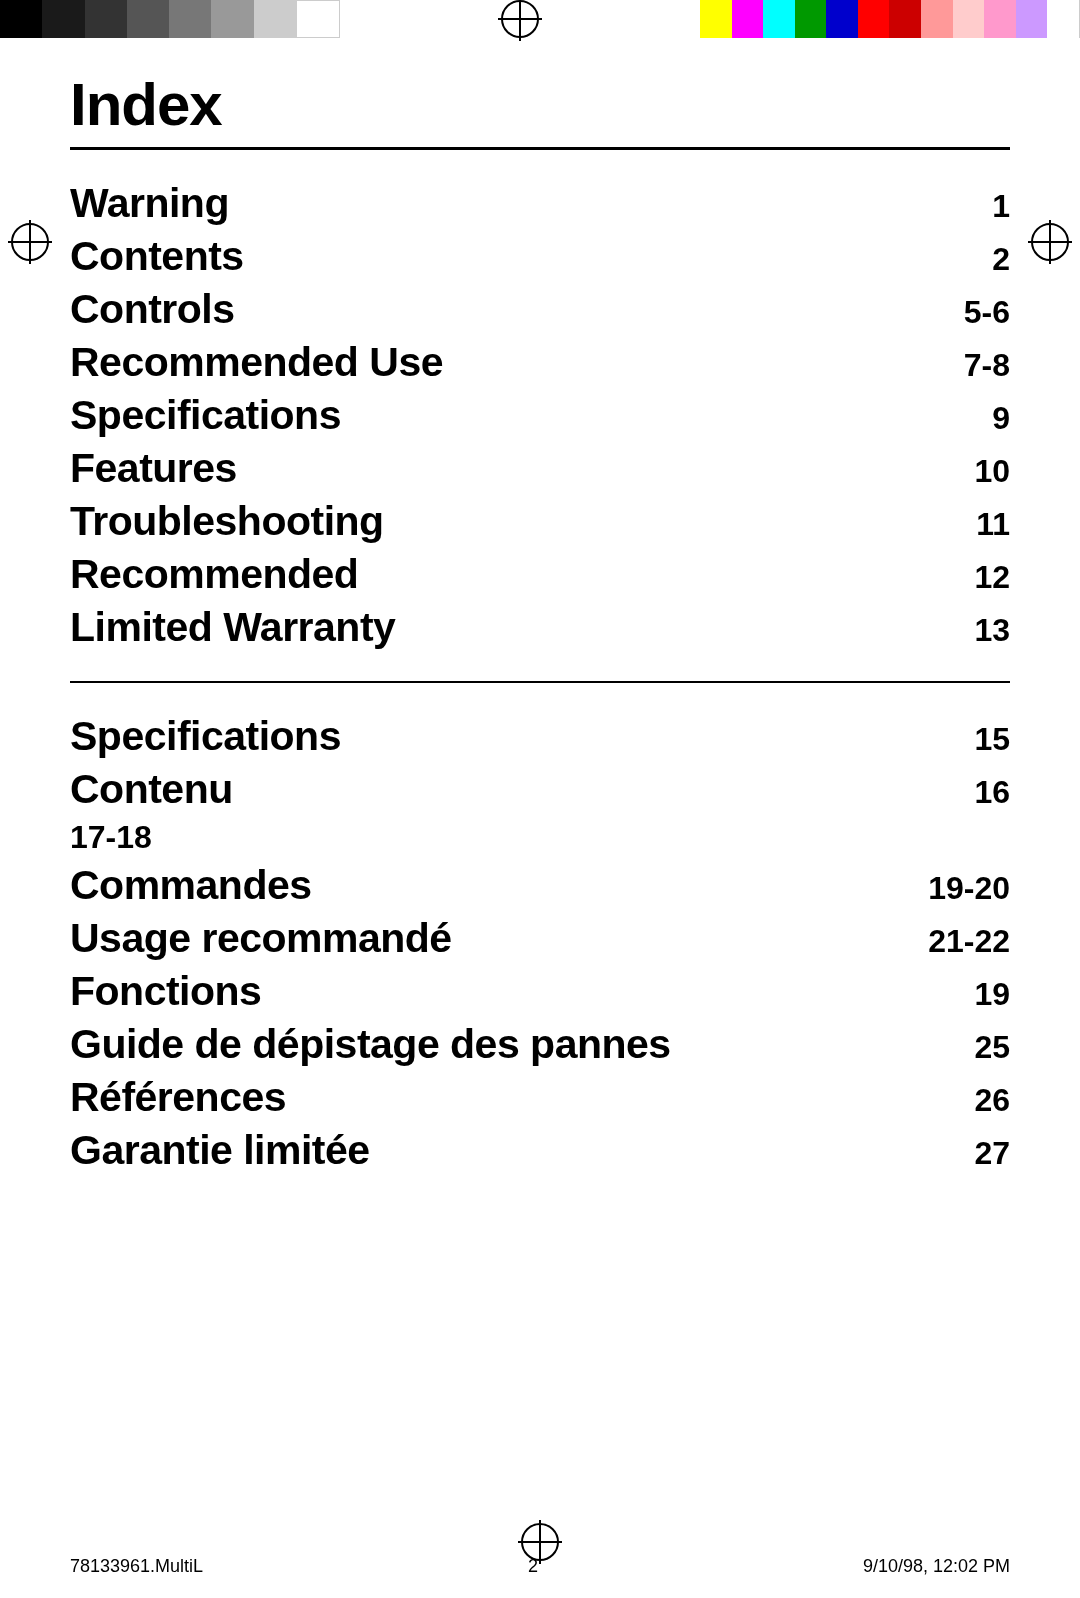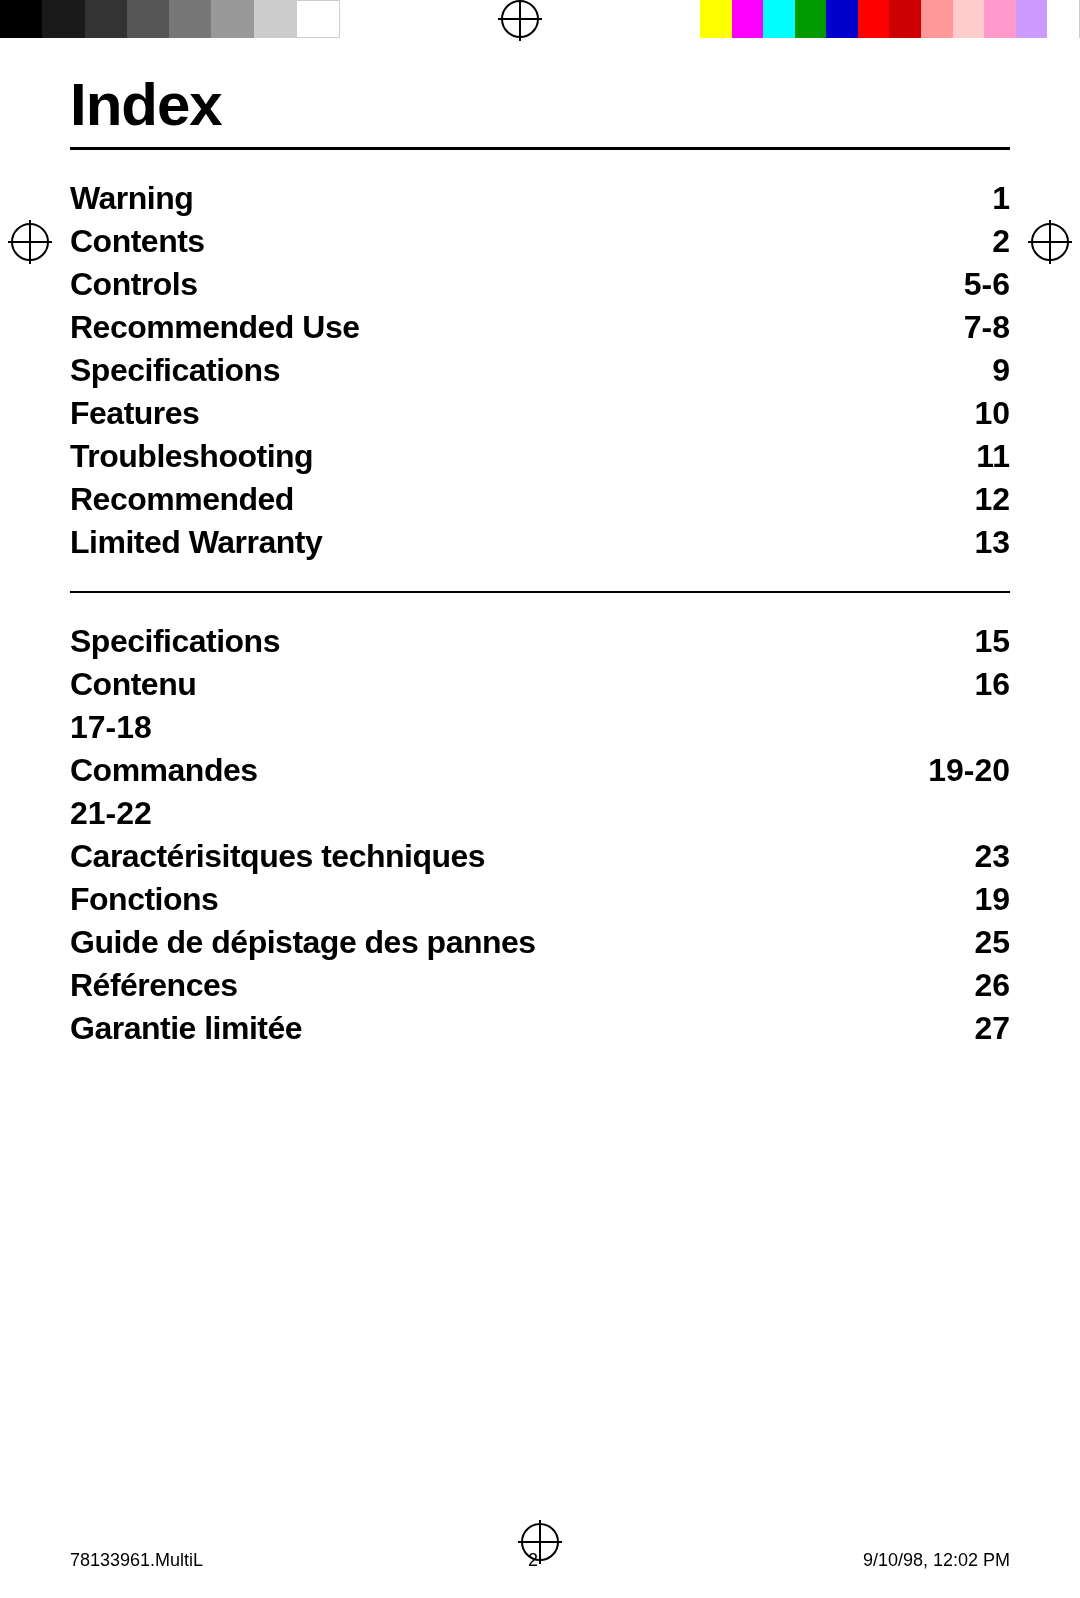--- a/index.html
+++ b/index.html
@@ -55,21 +55,21 @@
 
     .index-entry {
       display: flex;
       justify-content: space-between;
       align-items: baseline;
       margin-bottom: 6px;
     }
 
     .entry-label {
       font-family: 'Arial Black', Arial, sans-serif;
-      font-size: 32px;
+      font-size: 41px;
       font-weight: 900;
       color: #000;
       letter-spacing: -0.5px;
     }
 
     .entry-page {
       font-family: 'Arial Black', Arial, sans-serif;
       font-size: 32px;
       font-weight: 900;
       color: #000;
@@ -79,21 +79,21 @@
 
     .section-divider {
       border: none;
       border-top: 2px solid #000;
       margin: 30px 0;
     }
 
     
     .page-footer {
       position: absolute;
-      bottom: 27px;
+      bottom: 21px;
       left: 70px;
       right: 70px;
       display: flex;
       justify-content: space-between;
       align-items: center;
     }
 
     .footer-text {
       font-family: Arial, sans-serif;
       font-size: 18px;
@@ -247,27 +247,24 @@
     <div class="index-entry">
       <span class="entry-page">17-18</span>
     </div>
 
     <div class="index-entry">
       <span class="entry-label">Commandes</span>
       <span class="entry-page">19-20</span>
     </div>
 
     <div class="index-entry">
+      <span class="entry-label">Usage recommandé</span>
       <span class="entry-page">21-22</span>
     </div>
 
-    <div class="index-entry">
-      <span class="entry-label">Caractérisitques techniques</span>
-      <span class="entry-page">23</span>
-    </div>
 
     <div class="index-entry">
       <span class="entry-label">Fonctions</span>
       <span class="entry-page">19</span>
     </div>
 
     <div class="index-entry">
       <span class="entry-label">Guide de dépistage des pannes</span>
       <span class="entry-page">25</span>
     </div>

